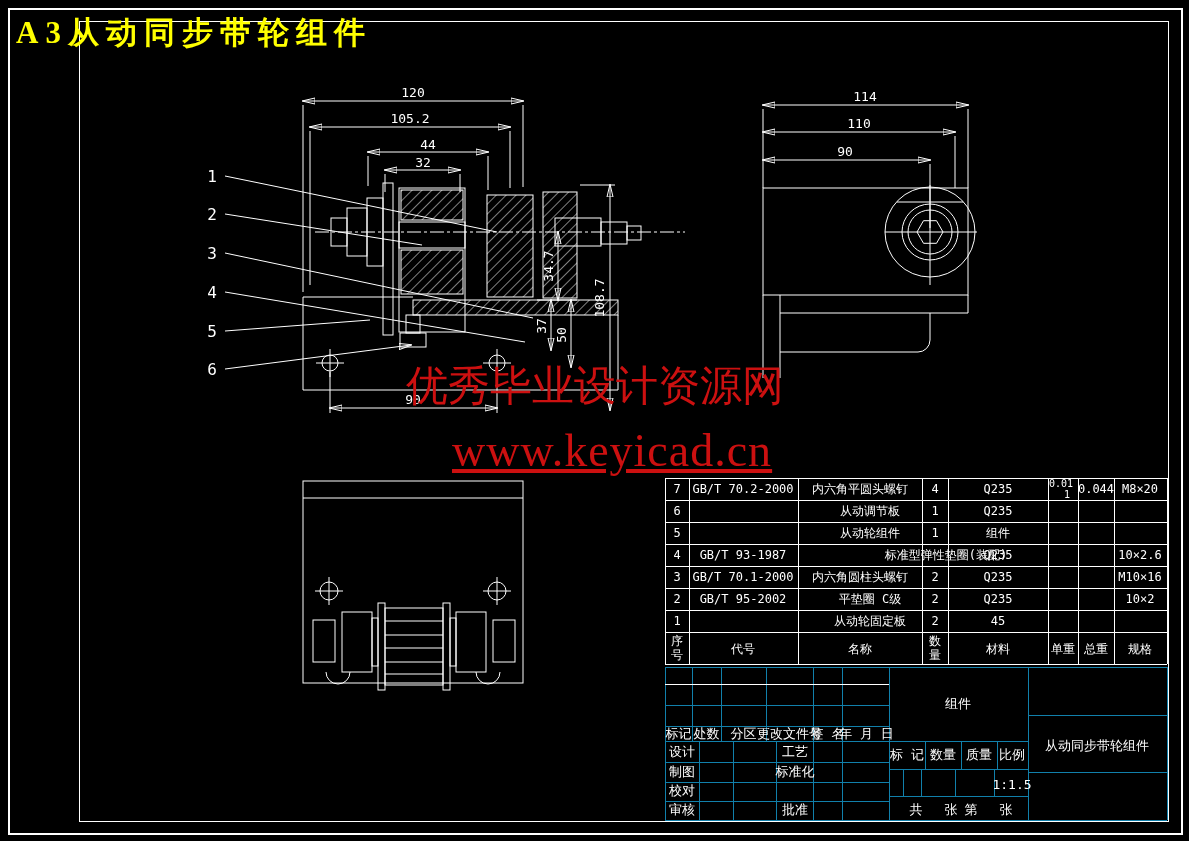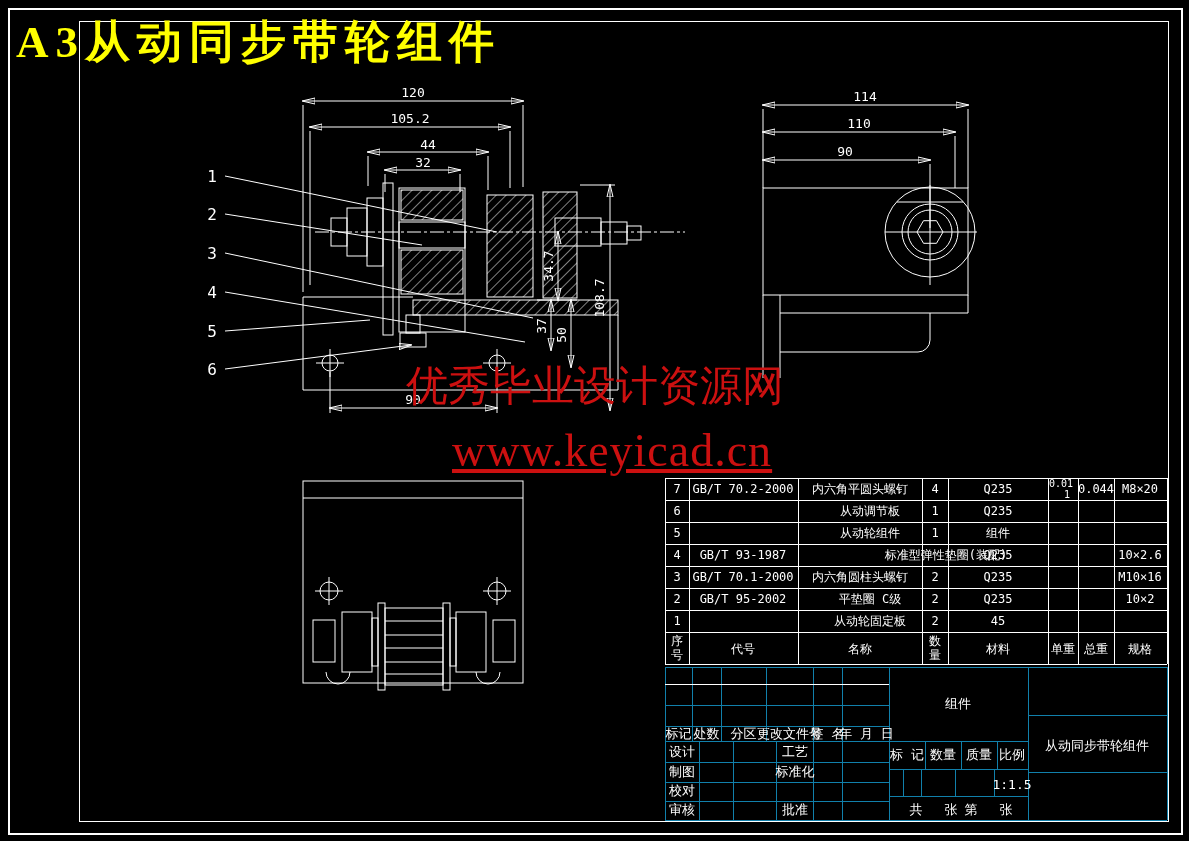--- a/index.html
+++ b/index.html
@@ -3,21 +3,21 @@
 <meta charset="utf-8">
 <style>
   html,body{margin:0;padding:0;background:#000;}
   #root{position:relative;width:1189px;height:841px;background:#000;overflow:hidden;
         font-family:"DejaVu Sans",sans-serif;}
   .frame{position:absolute;border:1px solid #fff;}
   #outer-border{left:8px;top:8px;width:1171px;height:823px;border-width:2px;}
   #inner-frame{left:79px;top:21px;width:1088px;height:799px;}
   #page-title{position:absolute;left:16px;top:12px;color:#ffff00;
       font-family:"Liberation Serif","DejaVu Serif",serif;font-weight:bold;
-      font-size:45px;letter-spacing:7px;white-space:nowrap;}
+      font-size:31px;letter-spacing:7px;white-space:nowrap;}
   svg{position:absolute;overflow:visible;}
   svg line,svg path,svg rect,svg circle,svg polygon,svg polyline{stroke:#fff;stroke-width:1;fill:none;}
   svg text{fill:#fff;stroke:none;font-family:"DejaVu Sans Mono","DejaVu Sans",monospace;font-size:13px;text-anchor:middle;}
   .hatch{fill:url(#hh);}
   .cl{stroke-dasharray:14 3 3 3;}
   .cyan{stroke:#1180ab;}
   .bomtxt{font-size:12px;}
   .small{font-size:10px;}
   .tbl{font-family:"DejaVu Sans",sans-serif;}
   .wm{position:absolute;color:#cc1010;font-family:"Liberation Serif","DejaVu Serif",serif;white-space:nowrap;}

